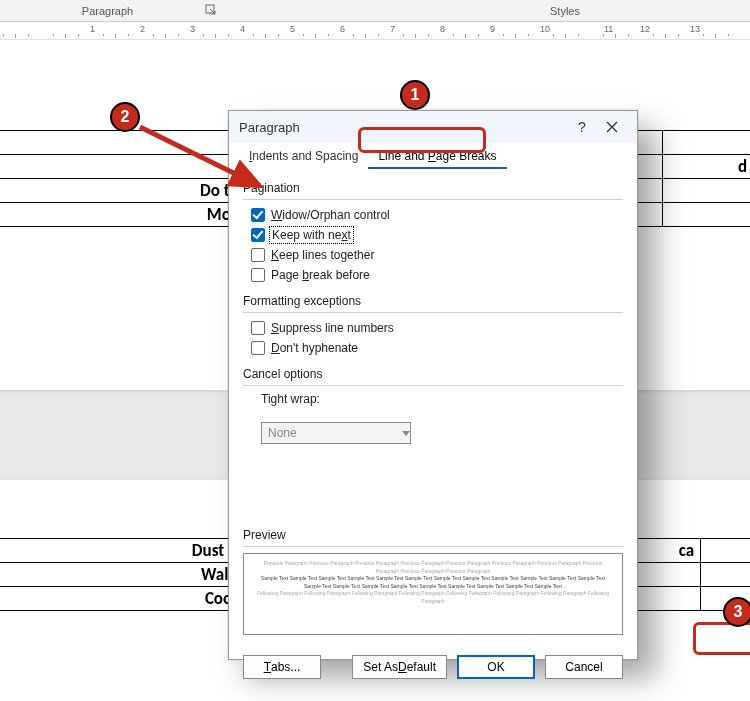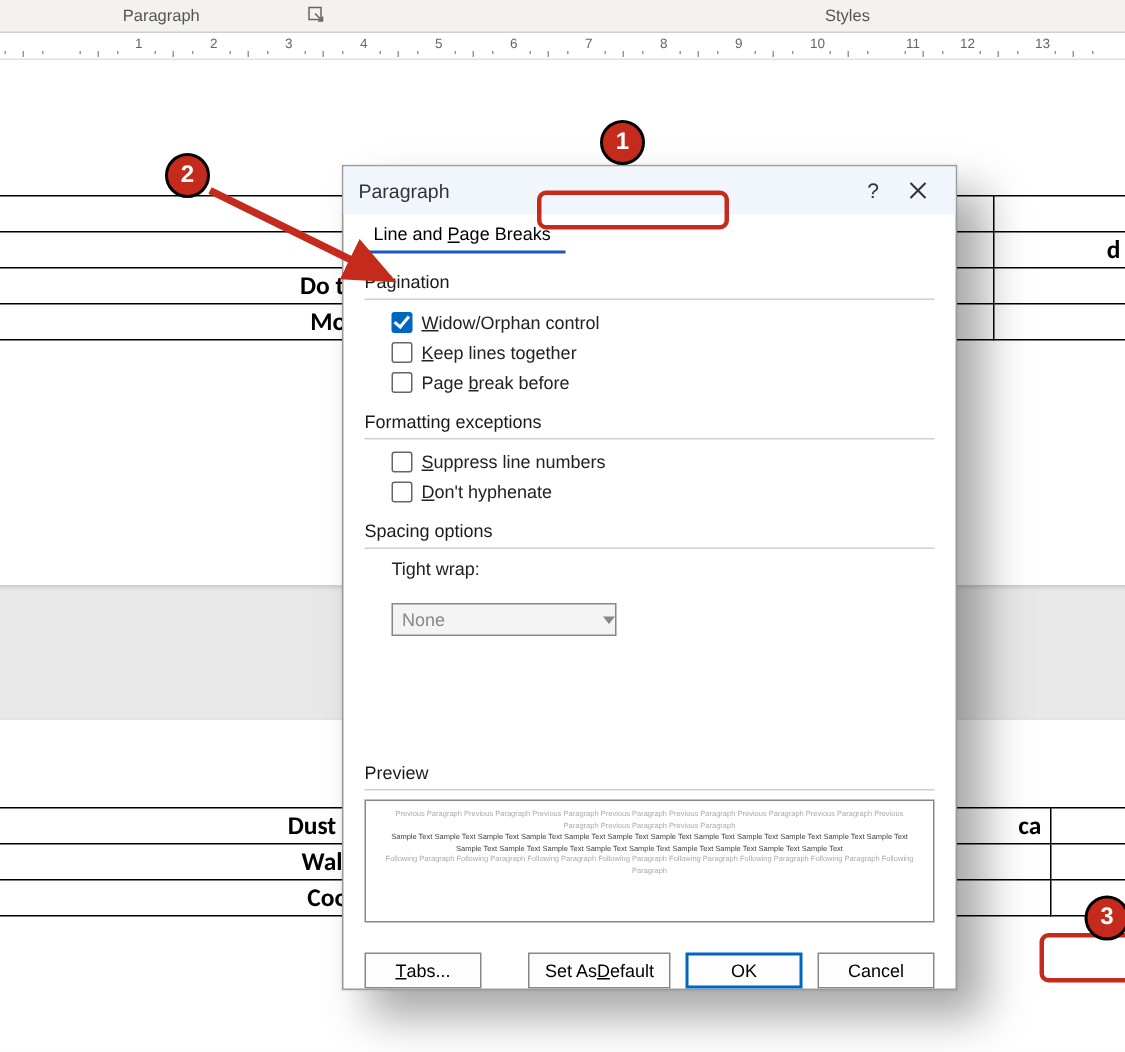--- a/index.html
+++ b/index.html
@@ -173,21 +173,21 @@
     color: #1a1a1a;
     margin: 6px 0 4px;
     font-size: 12px;
   }
   .group-title + .divider,
   .divider {
     height: 1px; background: #d0d0d0; margin-bottom: 6px;
   }
   .chk-row {
     display: flex; align-items: center;
-    margin: 2px 0 2px 18px;
+    margin: 2px 0 2px 8px;
     height: 18px;
   }
   .chk {
     width: 14px; height: 14px;
     border: 1px solid #666;
     border-radius: 2px;
     margin-right: 6px;
     display: inline-flex; align-items: center; justify-content: center;
     background: #fff;
   }
@@ -405,55 +405,62 @@
       <span>Paragraph</span>
       <span class="spacer"></span>
       <span class="help">?</span>
       <span class="close">
         <svg viewBox="0 0 12 12">
             <path d="M1 1 L11 11 M11 1 L1 11" stroke="#333" stroke-width="1.4"></path>
           </svg>
       </span>
     </div>
     <div class="tabs">
+      <div class="tab">
+        <span></span><u>I</u><span>ndents and Spacing</span>
+      </div>
       <div class="tab active" style="position:relative">
         <span>Line and </span><u>P</u><span>age Breaks</span>
       </div>
     </div>
 
     <div class="dlg-body">
       <div class="group-title">Pagination</div>
       <div class="divider"></div>
 
       <div class="chk-row">
         <span class="chk checked"></span>
         <span class="chk-label"><u>W</u><span>idow/Orphan control</span></span>
       </div>
       <div class="chk-row">
+        <span class="chk checked"></span>
+        <span class="chk-label dotted-focus"><span>Keep with ne</span><u>x</u><span>t</span></span>
+      </div>
+      <div class="chk-row">
         <span class="chk"></span>
         <span class="chk-label"><u>K</u><span>eep lines together</span></span>
       </div>
       <div class="chk-row">
         <span class="chk"></span>
         <span class="chk-label"><span>Page </span><u>b</u><span>reak before</span></span>
       </div>
 
       <div class="group-title" style="margin-top:10px">Formatting exceptions</div>
       <div class="divider"></div>
 
       <div class="chk-row">
         <span class="chk"></span>
         <span class="chk-label"><u>S</u><span>uppress line numbers</span></span>
       </div>
       <div class="chk-row">
         <span class="chk"></span>
         <span class="chk-label"><u>D</u><span>on't hyphenate</span></span>
       </div>
 
-      <div class="group-title" style="margin-top:10px">Spacing options</div>
+      <div class="group-title" style="margin-top:10px">Cancel options</div>
       <div class="divider"></div>
 
       <div class="tight-row">
         <label>Tight wrap:</label>
         <div class="combo">
           <span>None</span>
           <span class="chev"></span>
         </div>
       </div>
 

